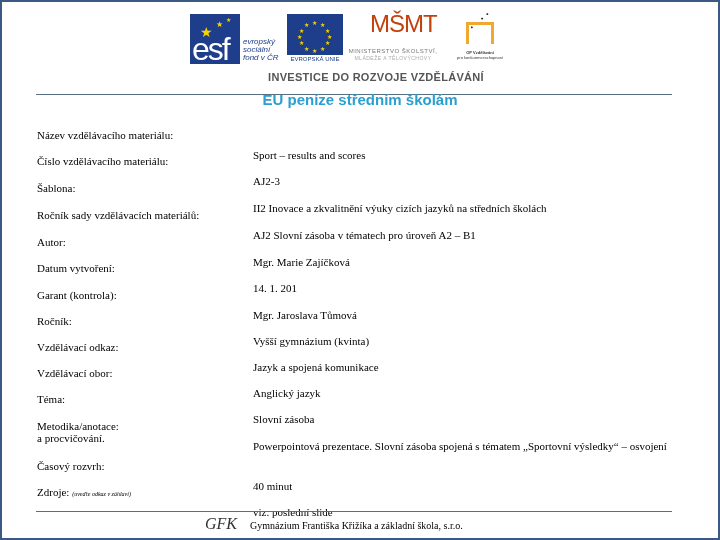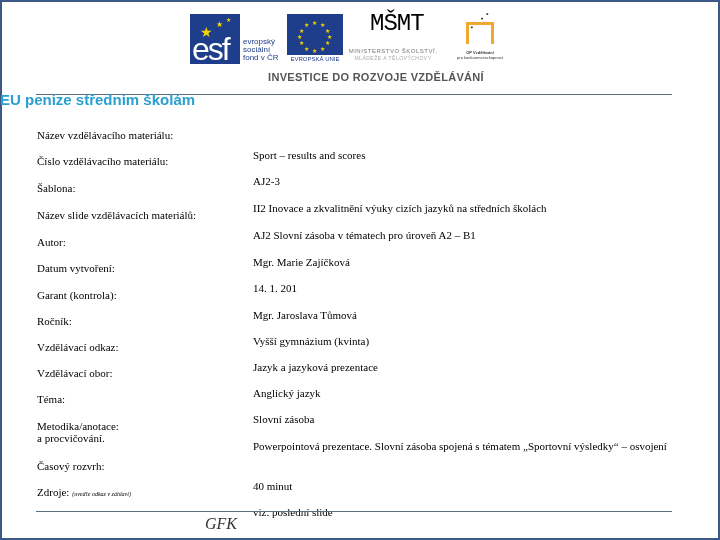--- a/index.html
+++ b/index.html
@@ -11,41 +11,41 @@
       border-right: 2px solid #3a5a85; border-bottom: 2px solid #3a5a85;
       pointer-events: none;
     }
     .logos { position: absolute; top: 14px; left: 190px; width: 340px; height: 52px; }
     .logo { position: absolute; }
     
     .esf { left: 0; top: 0; width: 90px; height: 50px; }
     .esf-box { position: absolute; left: 0; top: 0; width: 50px; height: 50px; background: #1e3d8b; }
     .esf-text { position: absolute; left: 2px; top: 20px; font-family: "Liberation Sans", sans-serif; font-weight: normal; font-size: 32px; color: #fff; letter-spacing: -2px; line-height: 30px; }
     .esf-star { position: absolute; color: #f5d300; }
-    .esf-side { position: absolute; left: 53px; top: 24px; font-family: "Liberation Sans", sans-serif; font-size: 8px; line-height: 8px; color: #1e3d8b; }
+    .esf-side { position: absolute; left: 53px; top: 24px; font-family: "Liberation Sans", sans-serif; font-size: 8px; line-height: 8px; color: #1e3d8b; font-style: italic; }
     
     .eu { left: 97px; top: 0; width: 56px; height: 50px; }
     .eu-flag { position: absolute; left: 0; top: 0; width: 56px; height: 41px; background: #1e3d8b; }
     .eu-star { position: absolute; color: #f5d300; font-size: 6px; line-height: 6px; }
     .eu-text { position: absolute; left: 0; top: 42px; width: 56px; text-align: center; font-family: "Liberation Sans", sans-serif; font-size: 6px; color: #1e3d8b; white-space: nowrap; }
     
     .msmt { left: 154px; top: 0; width: 98px; height: 50px; }
-    .msmt-mark { position: absolute; left: 26px; top: 0; font-family: Liberation Mono, monospace; font-size: 24px; color: #000000; line-height: 19px; letter-spacing: -1px; width: 40px; text-align: center; }
+    .msmt-mark { position: absolute; left: 26px; top: 0; font-family: Liberation Sans, sans-serif; font-size: 24px; color: #c2410c; line-height: 19px; letter-spacing: -1px; width: 40px; text-align: center; }
     .msmt-text { position: absolute; left: 0; top: 34px; width: 98px; text-align: center; font-family: "Liberation Sans", sans-serif; font-size: 6px; color: #777; letter-spacing: 0.5px; white-space: nowrap; line-height: 7px; }
     .msmt-sub { color: #aaa; font-size: 5px; }
     
     .op { left: 258px; top: 0; width: 64px; height: 50px; }
     .op-shape { position: absolute; left: 18px; top: 8px; width: 28px; height: 22px; border: 3px solid #f0a830; border-bottom: none; }
     .op-dots { position: absolute; left: 20px; top: 2px; font-size: 8px; color: #222; letter-spacing: 1px; transform: rotate(-40deg); }
     .op-text { position: absolute; left: 0; top: 36px; width: 64px; text-align: center; font-family: "Liberation Sans", sans-serif; font-size: 4px; color: #333; line-height: 5px; }
     .tagline { position: absolute; top: 71px; left: 16px; width: 720px; text-align: center; font-family: "Liberation Sans", sans-serif; font-size: 11px; color: #555; letter-spacing: 0.3px; font-weight: bold; }
     .hline { position: absolute; height: 1px; background: #5a6e80; }
     .hline.top { left: 36px; width: 636px; top: 94px; }
     .hline.bottom { left: 36px; width: 636px; top: 511px; }
-    .title { position: absolute; top: 91px; left: 0; width: 720px; text-align: left; font-family: "Liberation Sans", sans-serif; font-weight: bold; font-size: 15px; color: #2a9fd0; }
+    .title { position: absolute; top: 91px; left: 0; width: 720px; text-align: center; font-family: "Liberation Sans", sans-serif; font-weight: bold; font-size: 15px; color: #2a9fd0; }
     .rows { position: absolute; left: 37px; top: 0; width: 660px; }
     .row { position: absolute; left: 0; font-size: 11px; line-height: 12px; white-space: nowrap; }
     .row .label { position: absolute; left: 0; top: 0; }
     .row .value { position: absolute; left: 216px; top: 0; margin-top: 20px; }
     .small-italic { font-style: italic; font-size: 6px; }
     .footer { position: absolute; top: 515px; left: 0; width: 720px; height: 20px; }
     .gfk { position: absolute; left: 205px; top: 0; font-family: "Liberation Serif", serif; font-style: italic; font-size: 16px; color: #333; text-align: center; }
     .footer-text { position: absolute; left: 250px; top: 5px; font-size: 10px; }
   </style>
 </head>
@@ -115,42 +115,42 @@
   </div>
   <div class="row" style="top:155px;">
     <span class="label">Číslo vzdělávacího materiálu:</span>
     <span class="value">AJ2-3</span>
   </div>
   <div class="row" style="top:182px;">
     <span class="label">Šablona:</span>
     <span class="value">II2 Inovace a zkvalitnění výuky cizích jazyků na středních školách</span>
   </div>
   <div class="row" style="top:209px;">
-    <span class="label">Název slide vzdělávacích materiálů:</span>
+    <span class="label">Ročník sady vzdělávacích materiálů:</span>
     <span class="value">AJ2 Slovní zásoba v tématech pro úroveň A2 – B1</span>
   </div>
   <div class="row" style="top:236px;">
     <span class="label">Autor:</span>
     <span class="value">Mgr. Marie Zajíčková</span>
   </div>
   <div class="row" style="top:262px;">
     <span class="label">Datum vytvoření:</span>
     <span class="value">14. 1. 201</span>
   </div>
   <div class="row" style="top:289px;">
     <span class="label">Garant (kontrola):</span>
     <span class="value">Mgr. Jaroslava Tůmová</span>
   </div>
   <div class="row" style="top:315px;">
     <span class="label">Ročník:</span>
     <span class="value">Vyšší gymnázium (kvinta)</span>
   </div>
   <div class="row" style="top:341px;">
     <span class="label">Vzdělávací odkaz:</span>
-    <span class="value">Jazyk a jazyková prezentace</span>
+    <span class="value">Jazyk a spojená komunikace</span>
   </div>
   <div class="row" style="top:367px;">
     <span class="label">Vzdělávací obor:</span>
     <span class="value">Anglický jazyk</span>
   </div>
   <div class="row" style="top:393px;">
     <span class="label">Téma:</span>
     <span class="value">Slovní zásoba</span>
   </div>
   <div class="row" style="top:420px;">
@@ -168,13 +168,14 @@
       <span class="small-italic">(uveďte odkaz v záhlaví)</span>
     </span>
     <span class="value">viz. poslední slide</span>
   </div>
 </div>
 
 <div class="hline bottom"></div>
 
 <div class="footer">
   <span class="gfk">GFK</span>
+  <span class="footer-text">Gymnázium Františka Křižíka a základní škola, s.r.o.</span>
 </div>
 
 </body></html>

